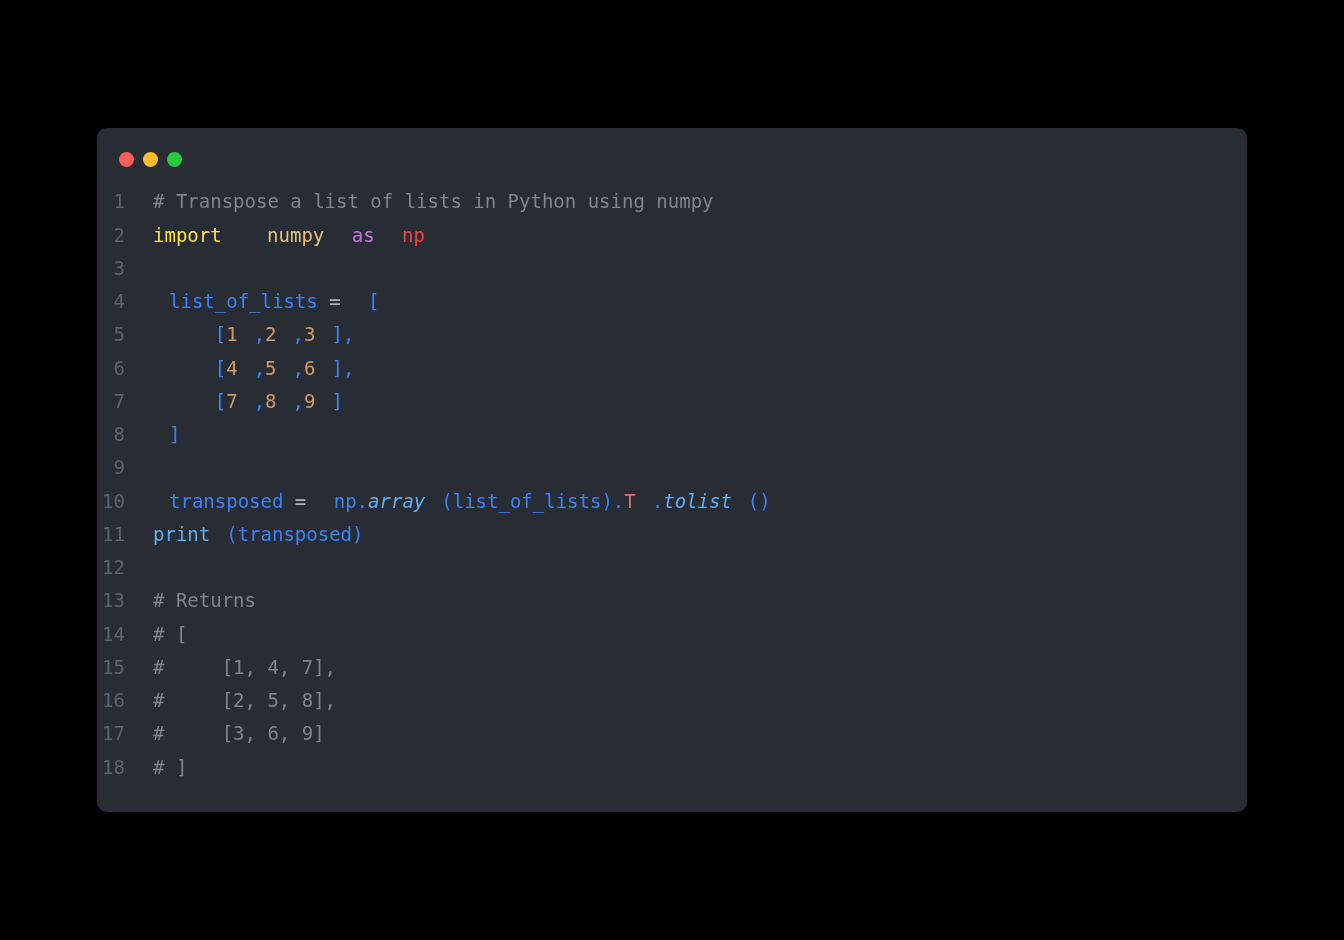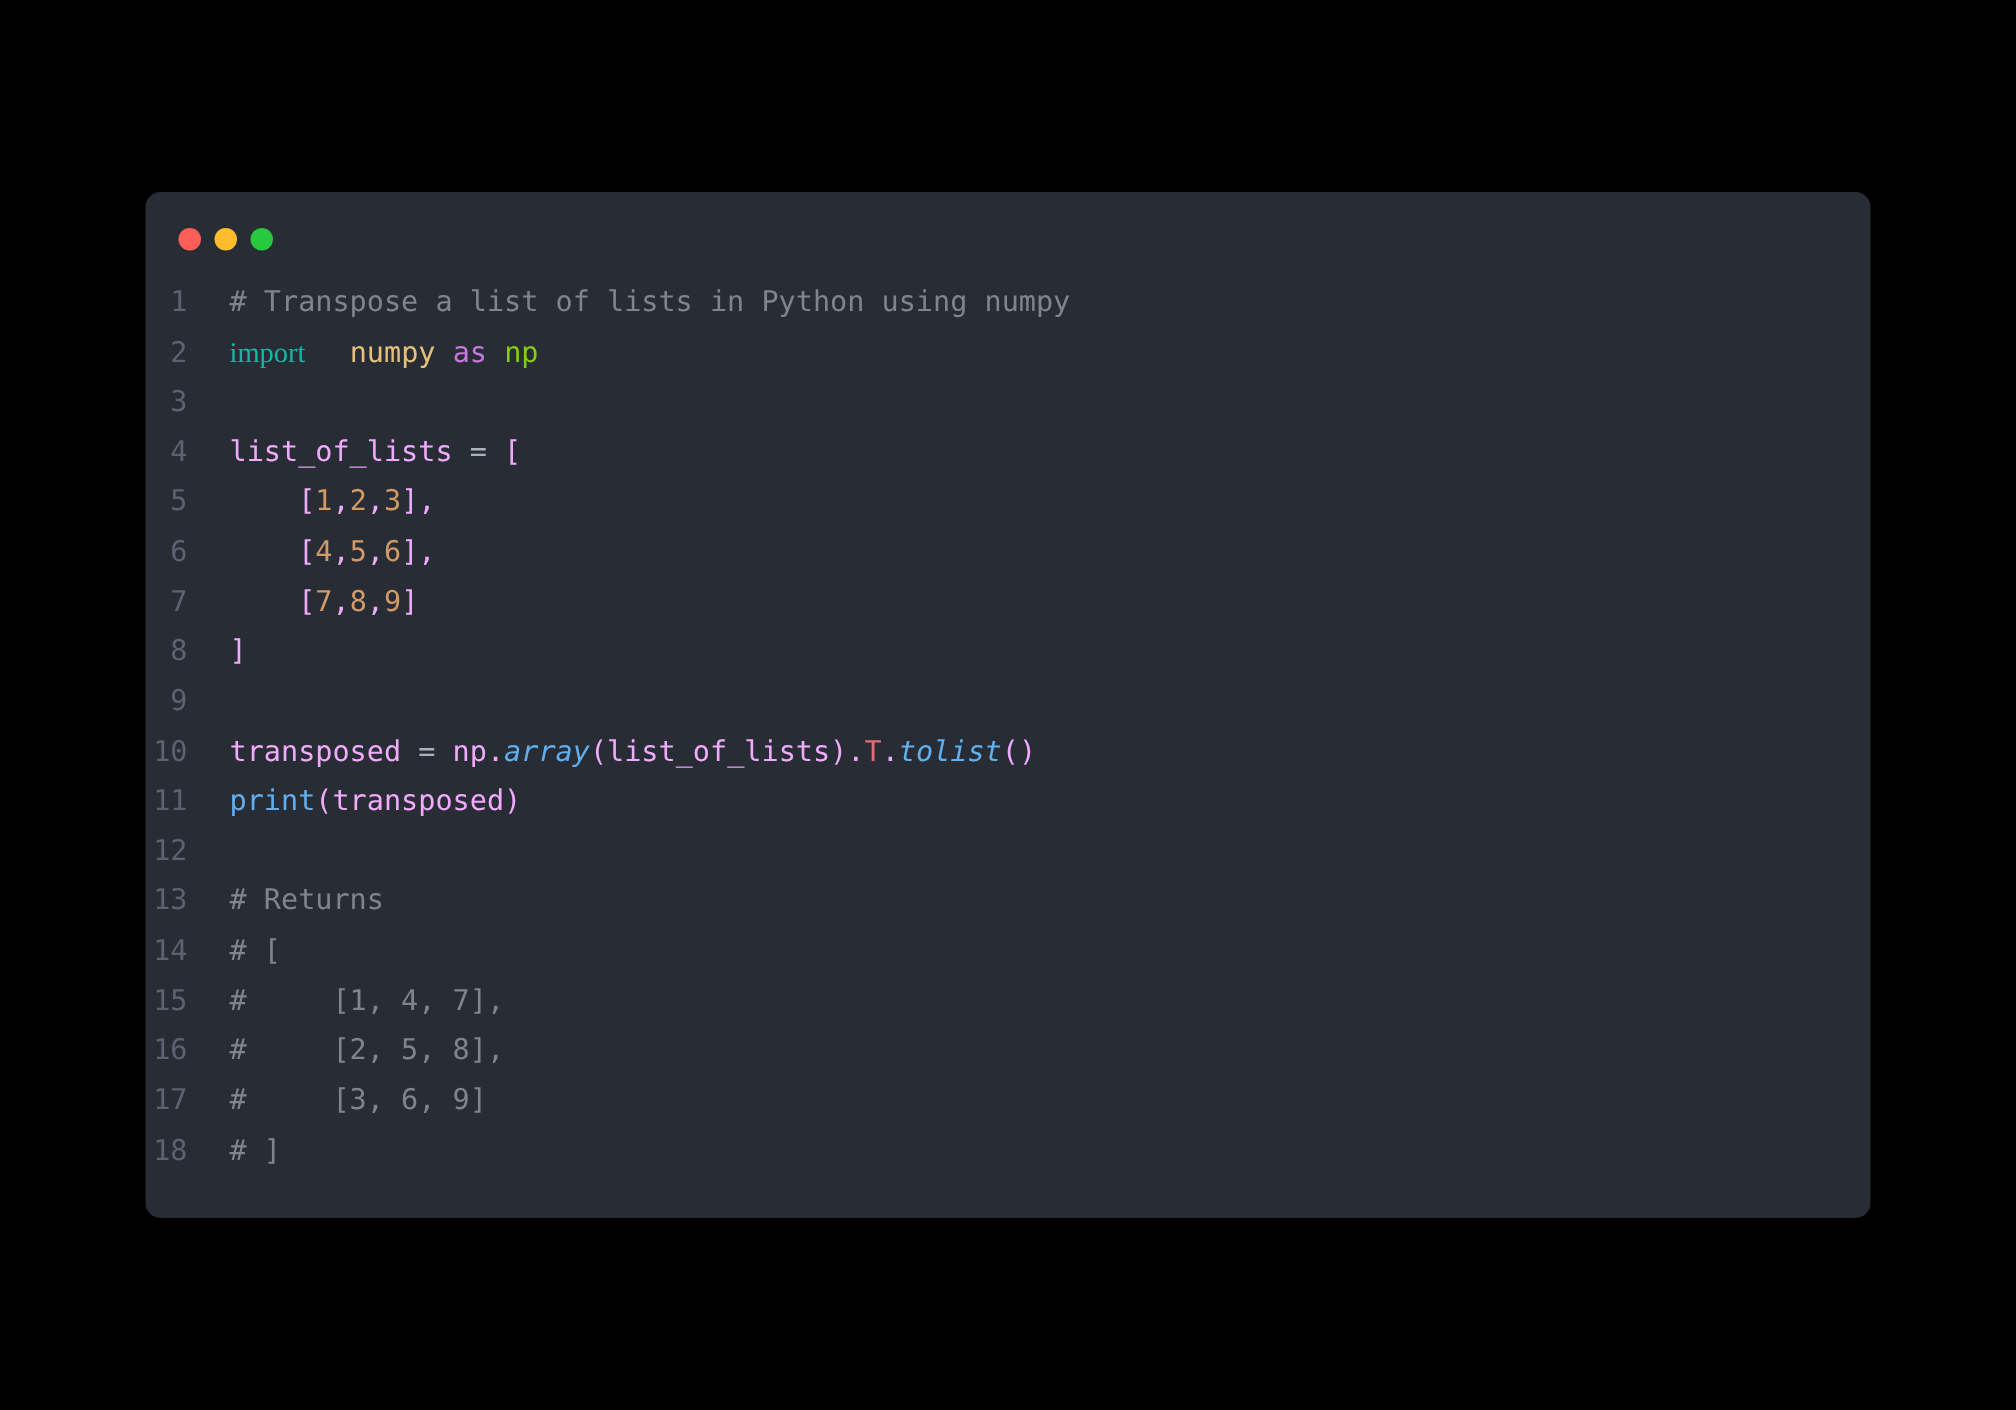--- a/index.html
+++ b/index.html
@@ -50,30 +50,30 @@
       text-align: right;
       padding-right: 28px;
       user-select: none;
       flex-shrink: 0;
     }
     .code {
       color: #abb2bf;
       text-align: right;
     }
     .comment { color: #7f848e; font-style: normal; }
-    .import-kw { color: #14b8a6; font-family: Liberation Serif, serif; }
+    .import-kw { color: #fde047; }
     .module { color: #e5c07b; margin-left: 18px; }
     .as-kw { color: #c678dd; }
-    .alias { color: #84cc16; }
+    .alias { color: #ef4444; }
     .op { color: #abb2bf; }
     .num { color: #d19a66; }
     .fn { color: #61afef; font-style: italic; }
     .builtin { color: #61afef; }
     .prop { color: #e06c75; }
-    .default { color: #f0abfc; }
+    .default { color: #3b82f6; margin-left: 16px; }
   </style>
 </head>
 <body>
 
 <div class="window">
   <div class="titlebar">
     <div class="traffic-light red"></div>
     <div class="traffic-light yellow"></div>
     <div class="traffic-light green"></div>
   </div>

